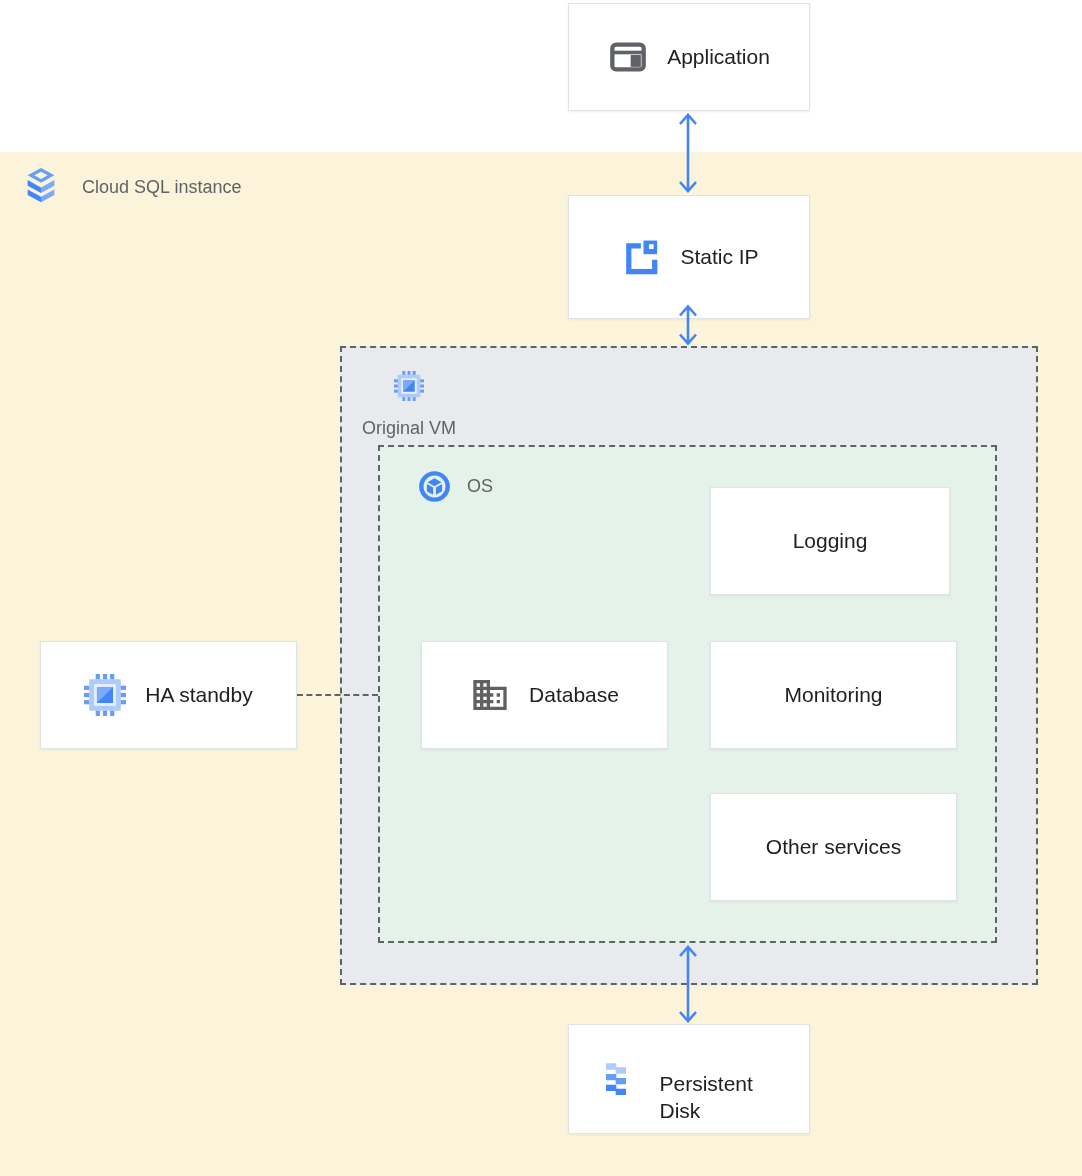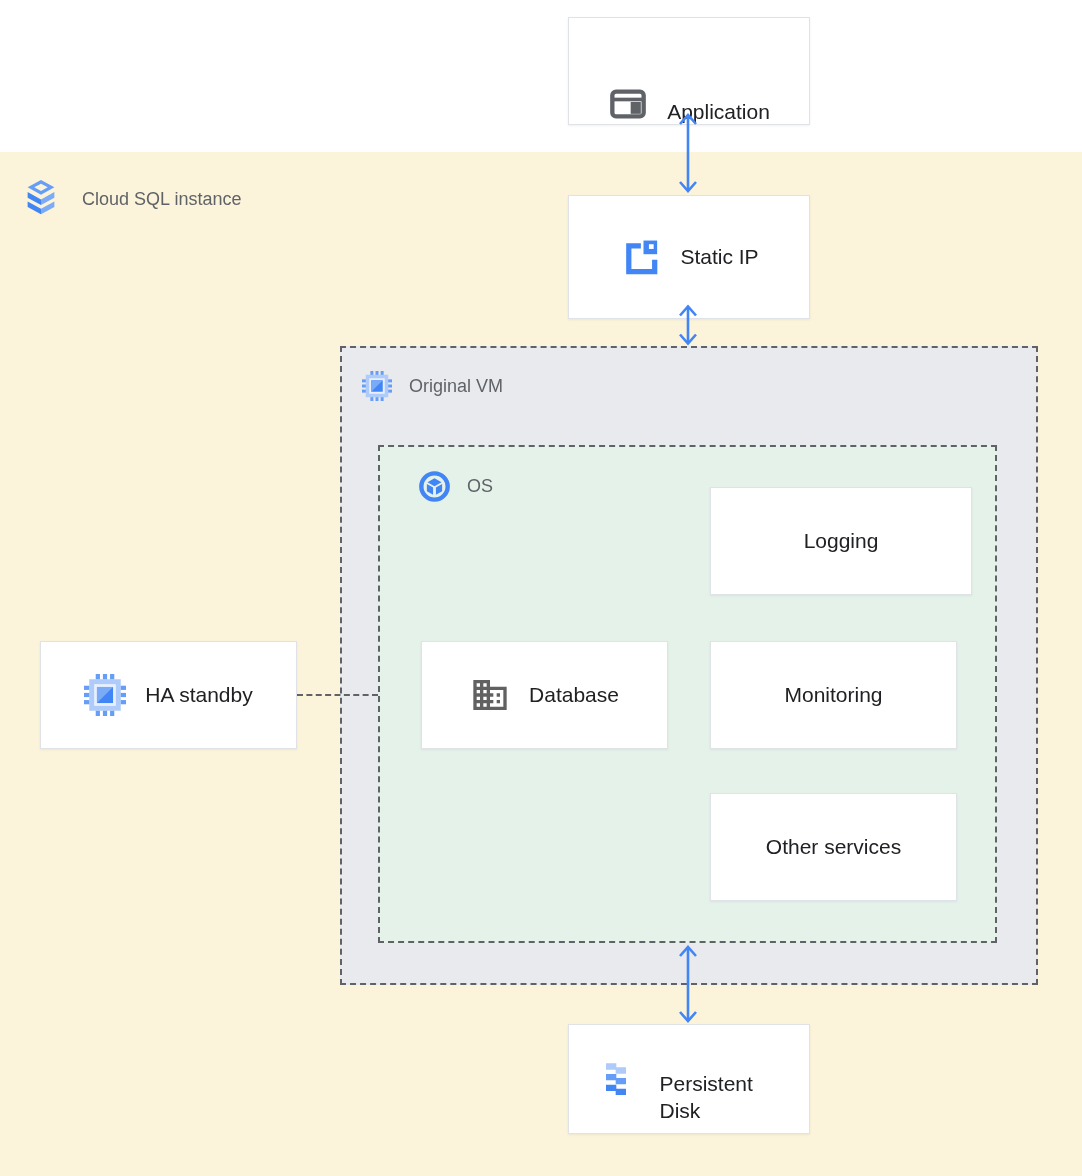--- a/index.html
+++ b/index.html
@@ -68,37 +68,37 @@
   }
   svg { display: block; }
 </style>
 </head>
 <body>
 
 <div id="canvas">
 
   <div class="zone-yellow"></div>
 
-  <div class="zone-label" style="left:24px; top:180px;gap:24px;">
+  <div class="zone-label" style="left:24px; top:168px;gap:24px;">
     <span>
       <svg viewBox="0 0 24 27" width="34" height="38">
         <polygon points="12,0 21.5,5.2 12,10.4 2.5,5.2" fill="#669df6"></polygon>
         <polygon points="12,2.6 16.8,5.2 12,7.8 7.2,5.2" fill="#fcf4da"></polygon>
         <polygon points="2.5,8.6 12,13.8 12,17.8 2.5,12.6" fill="#4285f4"></polygon>
         <polygon points="21.5,8.6 12,13.8 12,17.8 21.5,12.6" fill="#7baaf7"></polygon>
         <polygon points="2.5,15.2 12,20.4 12,24.4 2.5,19.2" fill="#4285f4"></polygon>
         <polygon points="21.5,15.2 12,20.4 12,24.4 21.5,19.2" fill="#7baaf7"></polygon>
       </svg>
     </span>
     <span>Cloud SQL instance</span>
   </div>
 
   <div class="zone-vm"></div>
 
-  <div class="zone-label" style="left:362px; top:371px;">
+  <div class="zone-label" style="left:362px; top:371px;flex-direction:column;">
     <span>
       <svg viewBox="0 0 24 24" width="30" height="30">
         <g fill="#669df6">
           <rect x="6.7" y="0" width="2.4" height="3.2"></rect>
             <rect x="10.8" y="0" width="2.4" height="3.2"></rect>
             <rect x="14.9" y="0" width="2.4" height="3.2"></rect>
           <rect x="6.7" y="20.8" width="2.4" height="3.2"></rect>
             <rect x="10.8" y="20.8" width="2.4" height="3.2"></rect>
             <rect x="14.9" y="20.8" width="2.4" height="3.2"></rect>
           <rect x="0" y="6.7" width="3.2" height="2.4"></rect>
@@ -126,21 +126,21 @@
         <g fill="#4285f4">
           <polygon points="12,5.6 17.4,8.7 12,11.8 6.6,8.7"></polygon>
           <polygon points="6.1,10 10.9,12.8 10.9,18.4 6.1,15.6"></polygon>
           <polygon points="17.9,10 13.1,12.8 13.1,18.4 17.9,15.6"></polygon>
         </g>
       </svg>
     </span>
     <span>OS</span>
   </div>
 
-  <div class="node" style="left:568px; top:17px; width:242px; height:108px;align-items:flex-end;">
+  <div class="node" style="left:568px; top:3px; width:242px; height:108px;">
     <span>
       <svg viewBox="0 0 24 24" width="40" height="40">
         <rect x="2.6" y="4.6" width="18.8" height="14.8" rx="2.2" fill="none" stroke="#5f6368" stroke-width="2.6"></rect>
         <line x1="3" y1="9.3" x2="21" y2="9.3" stroke="#5f6368" stroke-width="2.2"></line>
         <rect x="13.6" y="10.8" width="6.1" height="7.1" fill="#5f6368"></rect>
       </svg>
     </span>
     <span class="label">Application</span>
   </div>
 
@@ -164,21 +164,21 @@
   </div>
 
   <div class="varrow" style="left:676px; top:304px;">
     <svg width="24" height="42">
       <line x1="12" y1="4" x2="12" y2="38" stroke="#4285f4" stroke-width="2.6"></line>
       <polyline points="4,11.5 12,2.5 20,11.5" fill="none" stroke="#4285f4" stroke-width="2.6"></polyline>
       <polyline points="4,30.5 12,39.5 20,30.5" fill="none" stroke="#4285f4" stroke-width="2.6"></polyline>
     </svg>
   </div>
 
-  <div class="node" style="left:710px; top:487px; width:262px; height:108px;">
+  <div class="node" style="left:710px; top:487px; width:240px; height:108px;">
     <span class="label">Logging</span>
   </div>
 
   <div class="node" style="left:421px; top:641px; width:247px; height:108px;">
     <span>
       <svg viewBox="0 0 24 24" width="40" height="40">
         <path fill="#616161" d="M12 7V3H2v18h20V7H12zM6 19H4v-2h2v2zm0-4H4v-2h2v2zm0-4H4V9h2v2zm0-4H4V5h2v2zm4 12H8v-2h2v2zm0-4H8v-2h2v2zm0-4H8V9h2v2zm0-4H8V5h2v2zm10 12h-8v-2h2v-2h-2v-2h2v-2h-2V9h8v10zm-2-8h-2v2h2v-2zm0 4h-2v2h2v-2z"></path>
       </svg>
     </span>
     <span class="label">Database</span>

